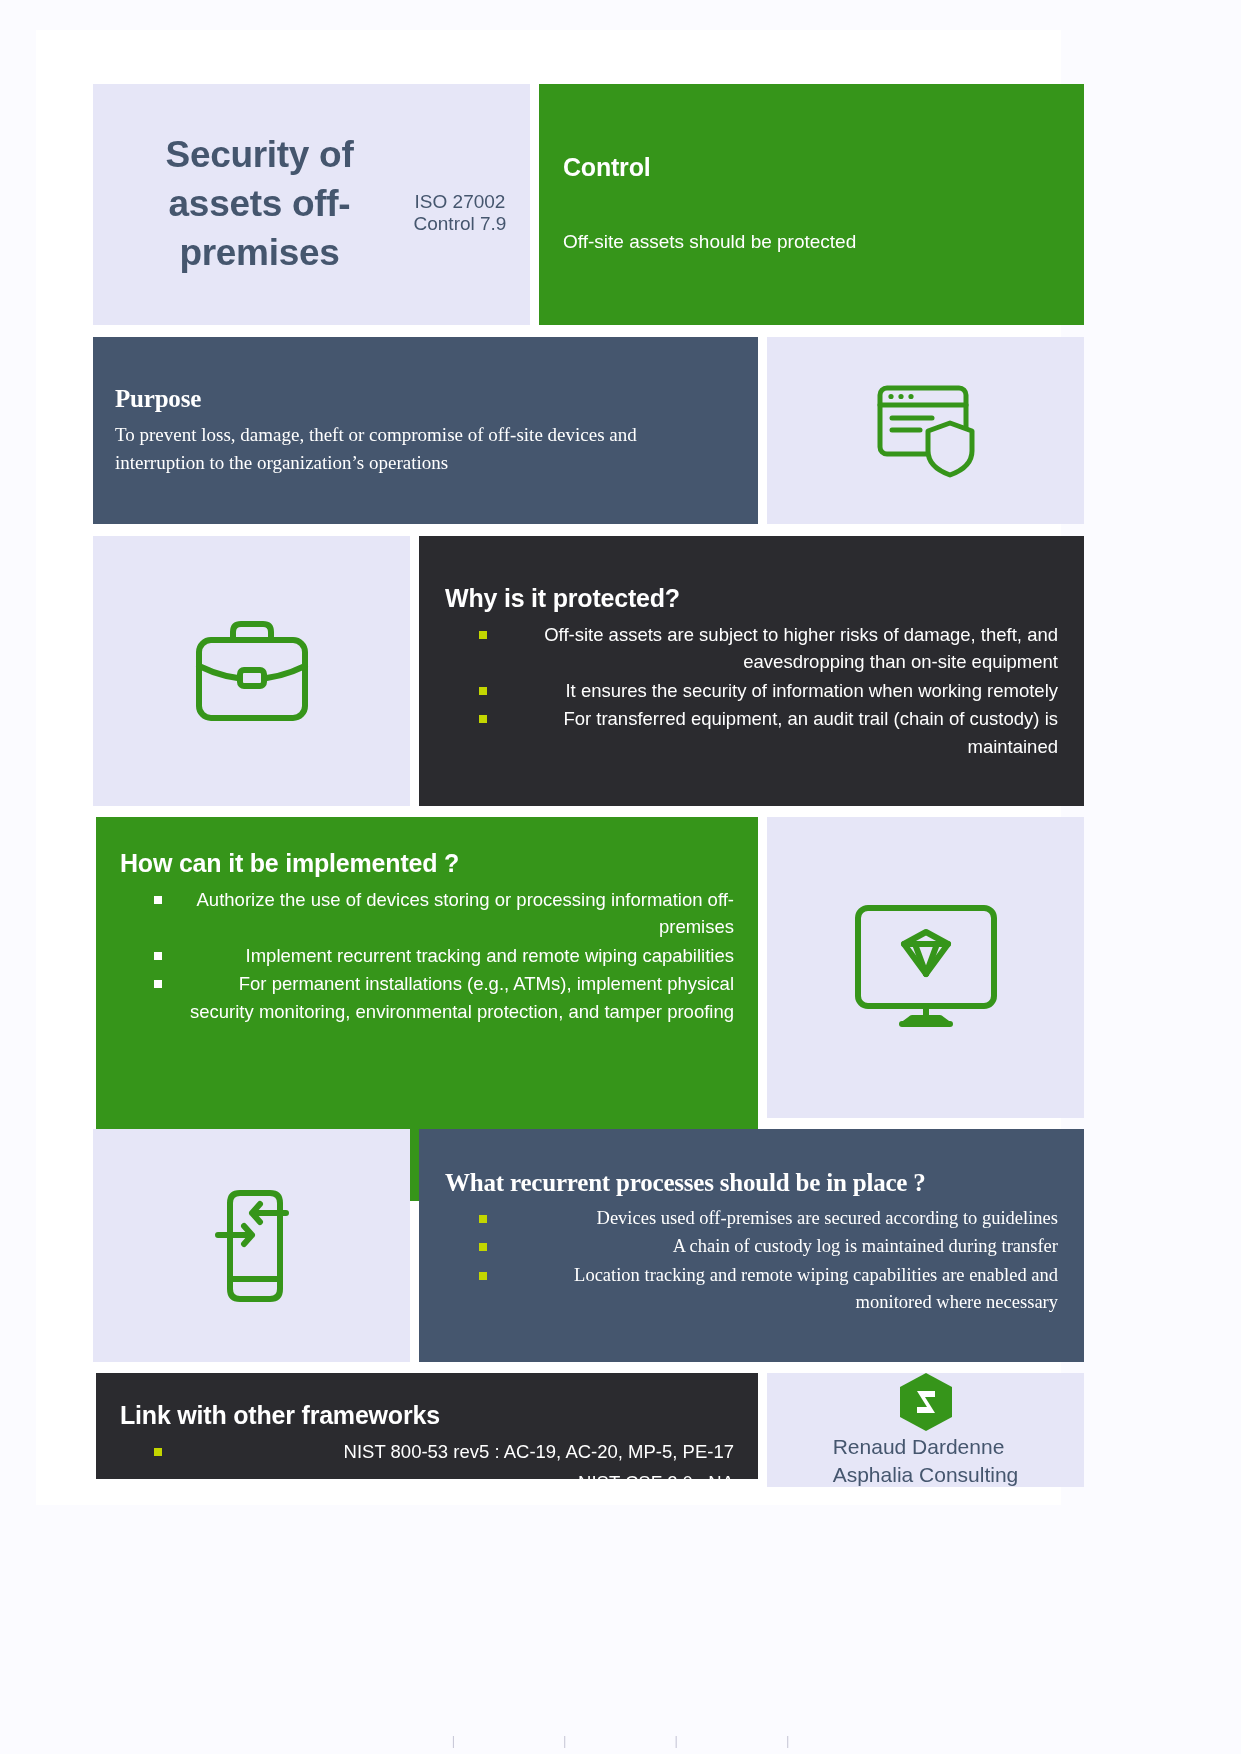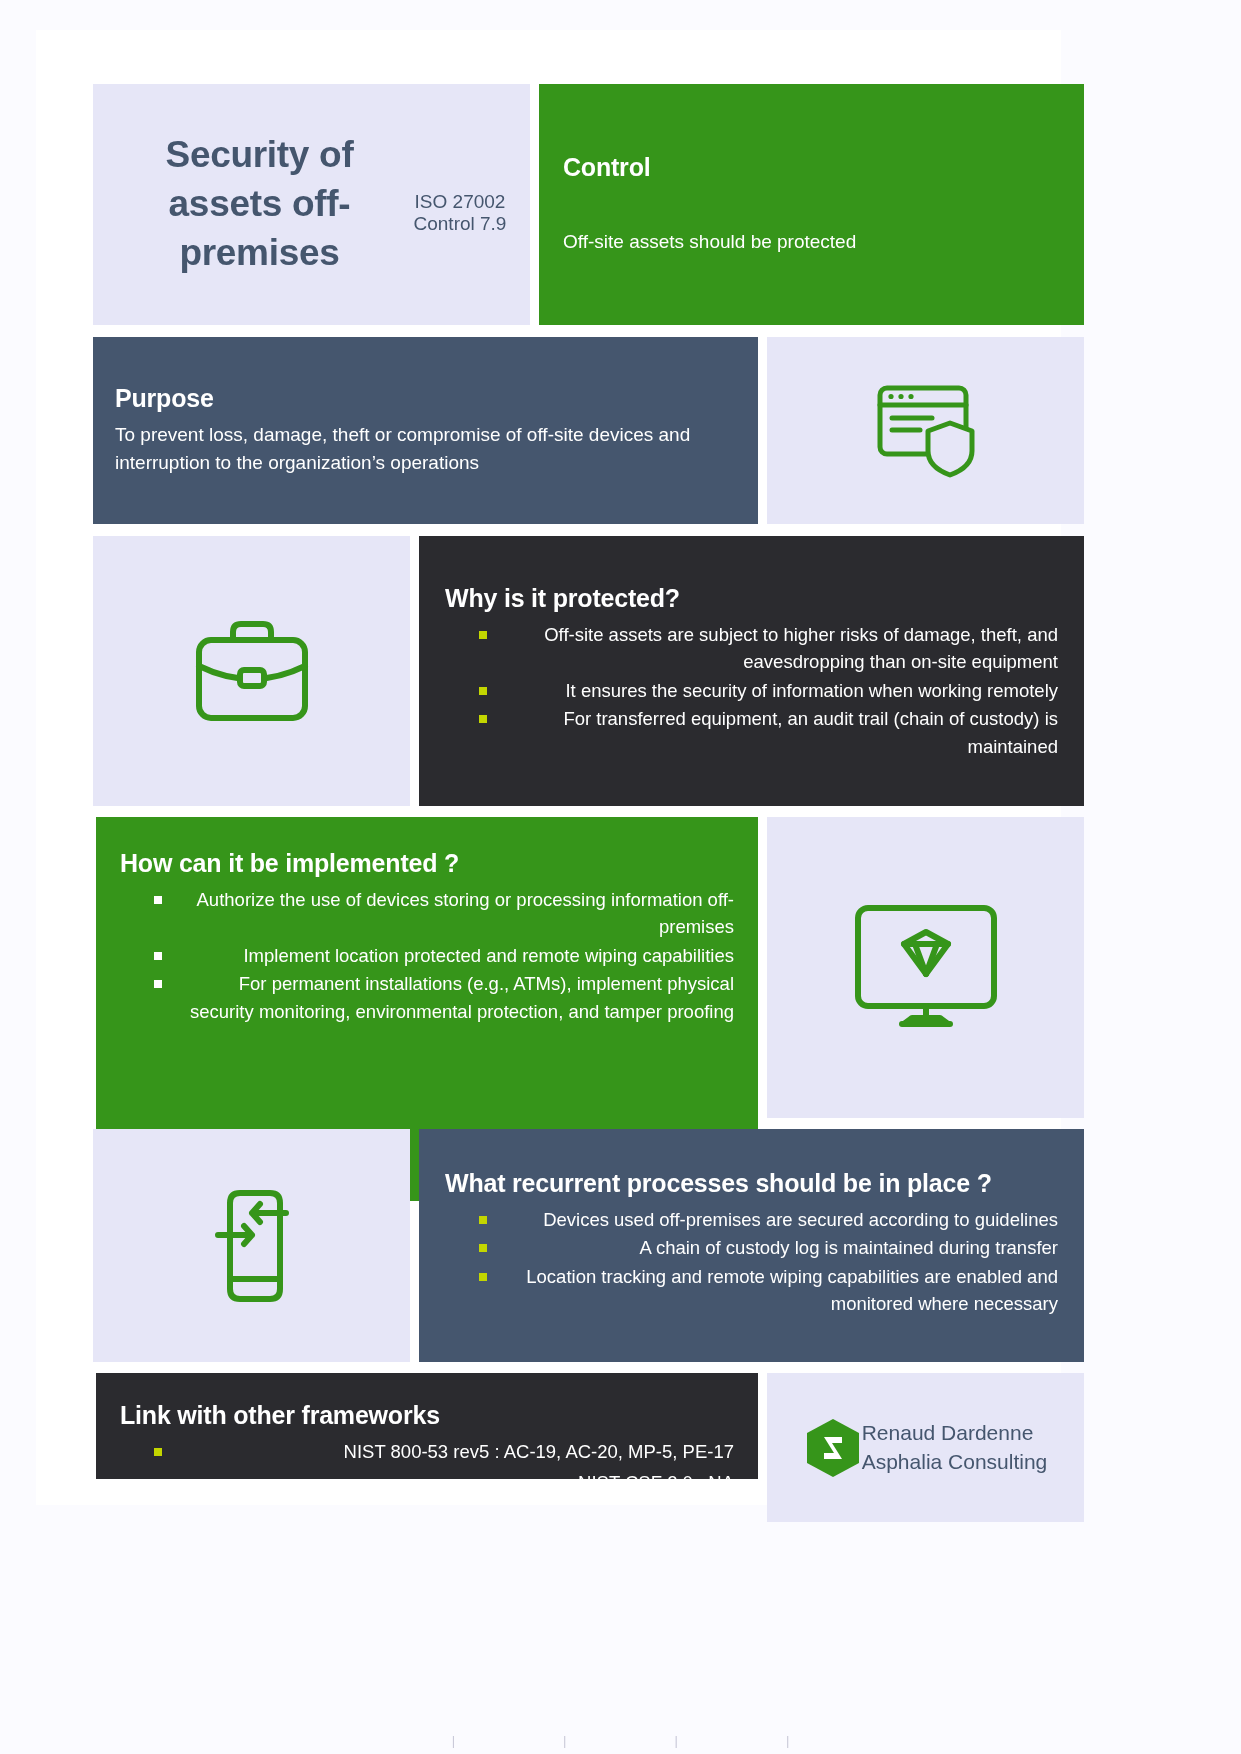--- a/index.html
+++ b/index.html
@@ -32,21 +32,21 @@
   }
 
   
   .card {
     position: absolute;
     box-sizing: border-box;
     overflow: hidden;
   }
   .lav   { background: #e6e6f7; }
   .green { background: #36951a; }
-  .slate { background: #45566e; }
+  .slate { background: #45566e; font-family: Liberation Serif, serif; }
   .dark  { background: #2b2b2f; }
 
   
   .title-card {
     left: 57px;  top: 54px;  width: 437px; height: 241px;
     display: flex; flex-direction: row;
     align-items: center; justify-content: center;
     padding: 0 18px;
   }
   .title-main {
@@ -125,23 +125,24 @@
     left: 383px; top: 1099px; width: 665px; height: 233px;
     padding: 40px 26px 0 26px;
   }
 
   
   .fw-card {
     left: 60px; top: 1343px; width: 662px; height: 106px;
     padding: 28px 24px 0 24px;
   }
   .logo-card {
-    left: 731px; top: 1343px; width: 317px; height: 149px;
+    left: 731px; top: 1343px; width: 317px; height: 114px;
     display: flex; align-items: center; justify-content: center;
     gap: 0;
+    flex-direction: column;
   }
   .logo-text {
     color: #45566e;
     font-size: 21px;
     line-height: 1.35;
     white-space: pre-line;
   }
 
   
   ul.blist {
@@ -239,21 +240,21 @@
         <li>Off-site assets are subject to higher risks of damage, theft, and eavesdropping than on-site equipment</li>
         <li>It ensures the security of information when working remotely</li>
         <li>For transferred equipment, an audit trail (chain of custody) is maintained</li>
       </ul>
     </div>
 
     <div class="card green how-card">
       <div class="h-white">How can it be implemented ?</div>
       <ul class="blist bullet-white">
         <li>Authorize the use of devices storing or processing information off-premises</li>
-        <li>Implement location protected and remote wiping capabilities</li>
+        <li>Implement recurrent tracking and remote wiping capabilities</li>
         <li>For permanent installations (e.g., ATMs), implement physical security monitoring, environmental protection, and tamper proofing</li>
       </ul>
     </div>
 
     <div class="card lav how-icon-card">
       <span class="icon">
         <svg width="152" height="136" viewBox="0 0 152 136">
           <g fill="none" stroke="#36951a" stroke-width="6" stroke-linejoin="round" stroke-linecap="round">
             <rect x="8" y="8" width="136" height="98" rx="10"></rect>
             <path d="M54 44 L76 32 L98 44 L76 74 Z"></path>

